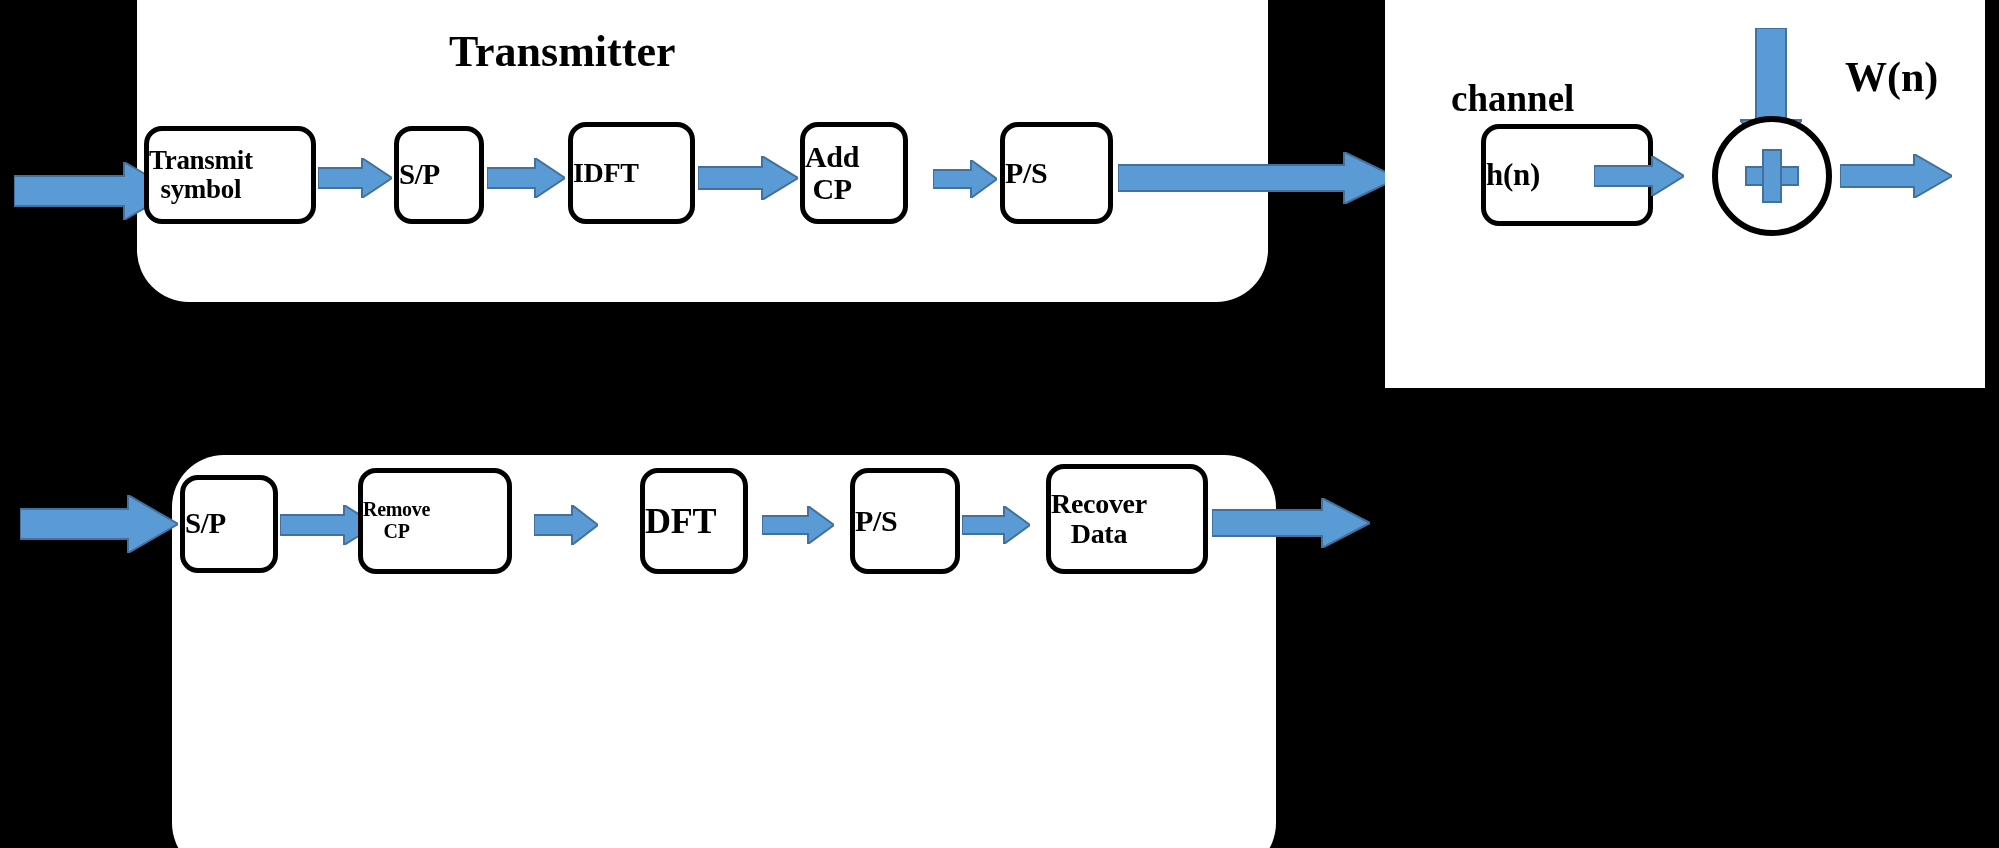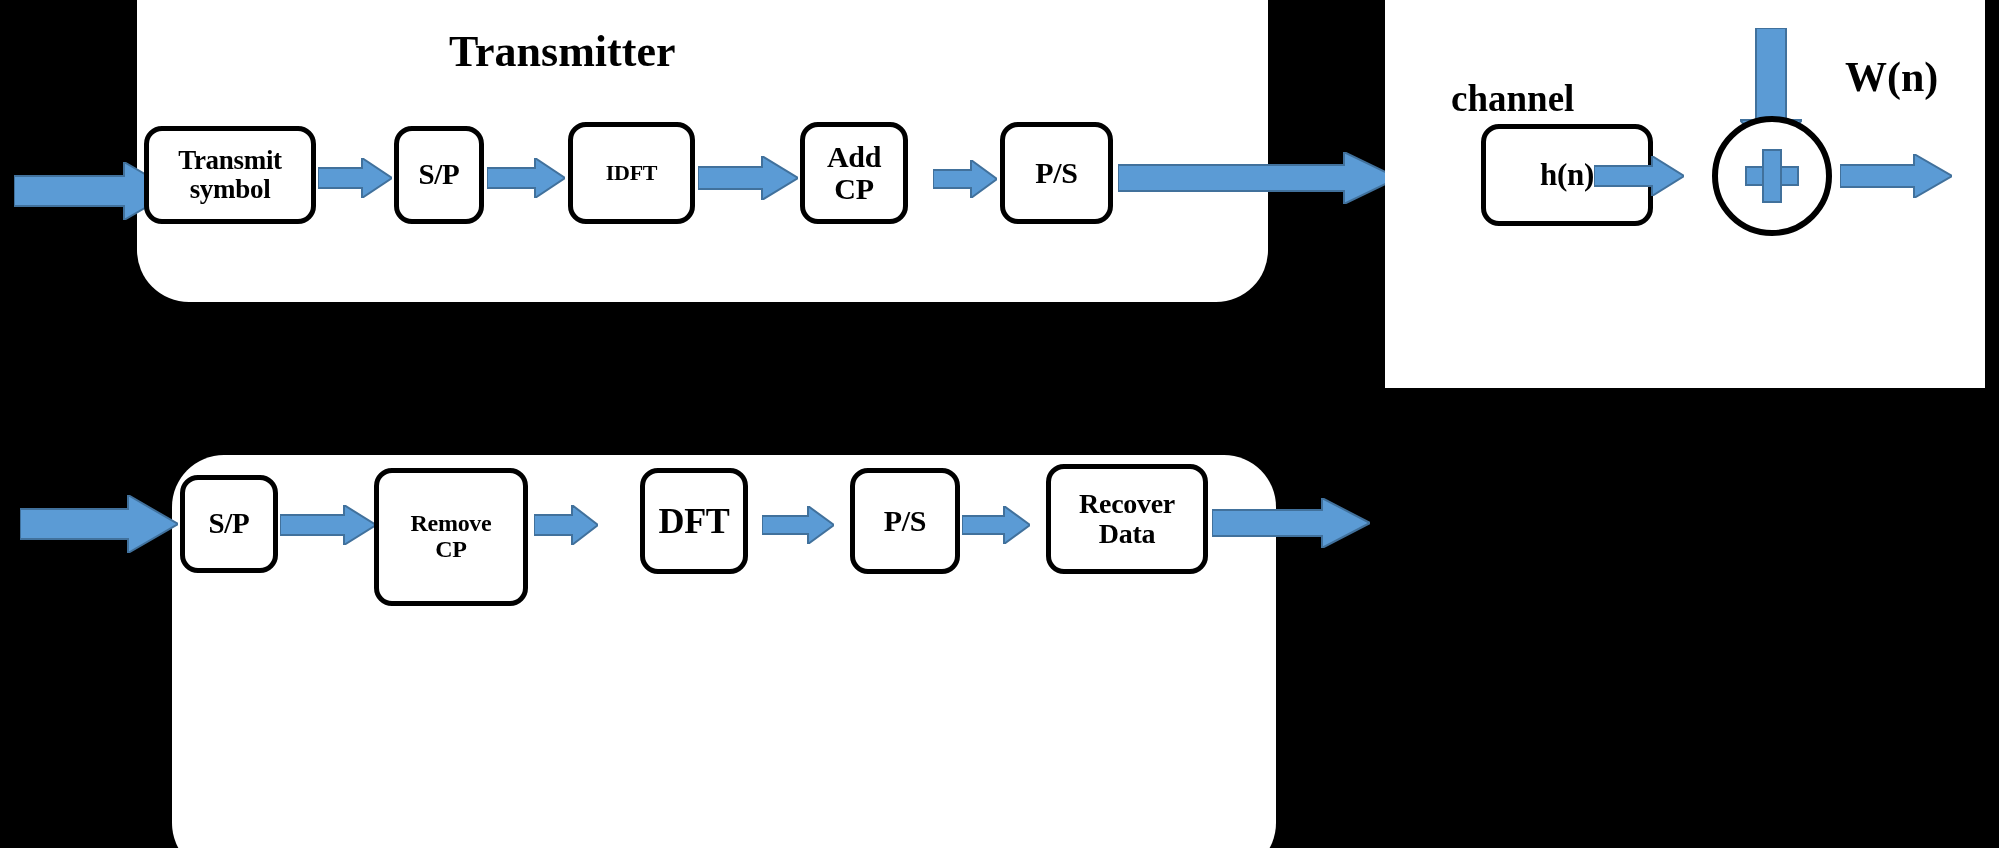--- a/index.html
+++ b/index.html
@@ -37,21 +37,21 @@
 
   
   .block {
     position: absolute;
     box-sizing: border-box;
     background: #ffffff;
     border: 5px solid #000000;
     border-radius: 18px;
     display: flex;
     align-items: center;
-    justify-content: center;
+    justify-content: flex-start;
     text-align: center;
     color: #000000;
     font-weight: bold;
     font-family: "Liberation Serif", "DejaVu Serif", serif;
     line-height: 1.08;
     letter-spacing: -0.3px;
   }
 
   
   .arrow-right, .arrow-down {
@@ -126,21 +126,21 @@
   <div class="block" style="left:394px; top:126px; width:90px; height:98px; font-size:29px;">
     <span>S/P</span>
   </div>
 
   <div class="arrow-right" style="left:487px; top:158px; width:78px; height:40px;">
     <svg width="78" height="40" viewBox="0 0 78 40">
       <polygon points="0,10 48,10 48,0 78,20 48,40 48,30 0,30" fill="#5b9bd5" stroke="#41719c" stroke-width="2"></polygon>
     </svg>
   </div>
 
-  <div class="block" style="left:568px; top:122px; width:127px; height:102px; font-size:22px;">
+  <div class="block" style="left:568px; top:122px; width:127px; height:102px; font-size:28px;">
     <span>IDFT</span>
   </div>
 
   <div class="arrow-right" style="left:698px; top:156px; width:100px; height:44px;">
     <svg width="100" height="44" viewBox="0 0 100 44">
       <polygon points="0,11 64,11 64,0 100,22 64,44 64,33 0,33" fill="#5b9bd5" stroke="#41719c" stroke-width="2"></polygon>
     </svg>
   </div>
 
   <div class="block" style="left:800px; top:122px; width:108px; height:102px; font-size:30px;">
@@ -214,21 +214,21 @@
   <div class="block" style="left:180px; top:475px; width:98px; height:98px; font-size:29px;">
     <span>S/P</span>
   </div>
 
   <div class="arrow-right" style="left:280px; top:505px; width:96px; height:40px;">
     <svg width="96" height="40" viewBox="0 0 96 40">
       <polygon points="0,10 64,10 64,0 96,20 64,40 64,30 0,30" fill="#5b9bd5" stroke="#41719c" stroke-width="2"></polygon>
     </svg>
   </div>
 
-  <div class="block" style="left:374px; top:468px; width:154px; height:138px; font-size:24px;">
+  <div class="block" style="left:358px; top:468px; width:154px; height:106px; font-size:20px;">
     <span>
       <span>Remove</span><br>
       <span>CP</span>
     </span>
   </div>
 
   <div class="arrow-right" style="left:534px; top:505px; width:64px; height:40px;">
     <svg width="64" height="40" viewBox="0 0 64 40">
       <polygon points="0,10 38,10 38,0 64,20 38,40 38,30 0,30" fill="#5b9bd5" stroke="#41719c" stroke-width="2"></polygon>
     </svg>

